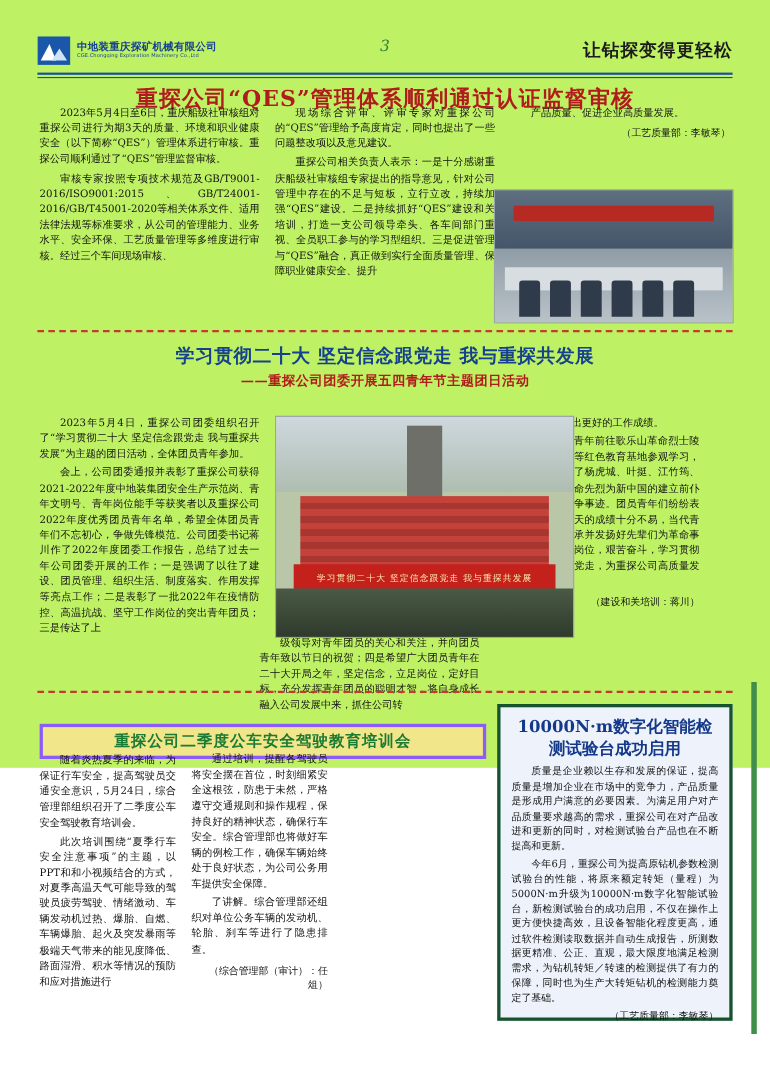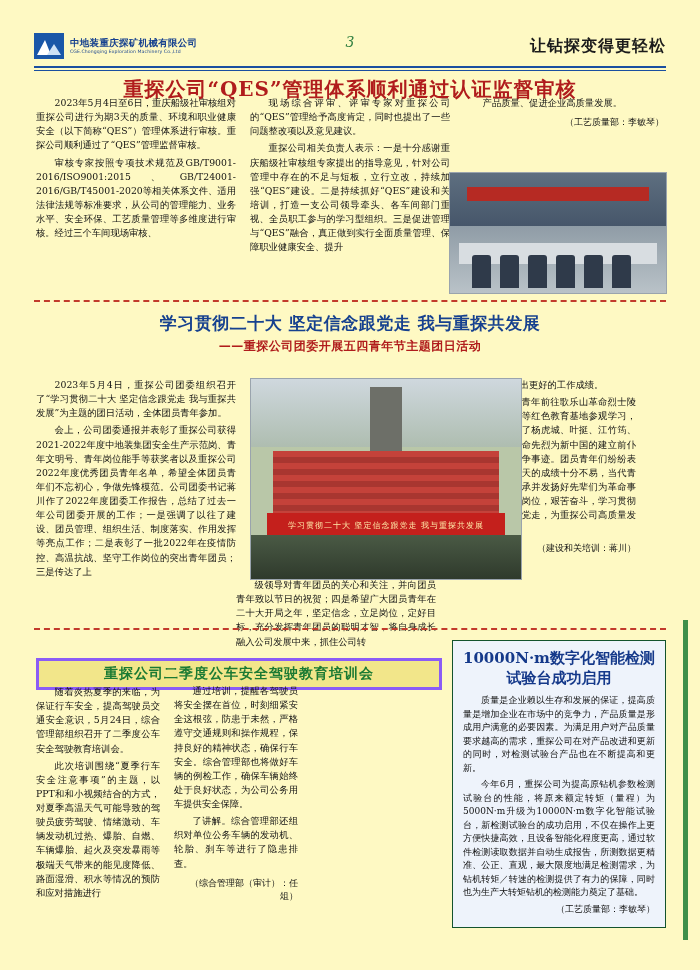--- a/index.html
+++ b/index.html
@@ -11,22 +11,22 @@
     width: 700px;
     height: 970px;
     font-family: "DejaVu Sans", "Liberation Sans", sans-serif;
     color: #111;
     position: relative;
     overflow: hidden;
   }
   .page {
     position: relative;
     width: 700px;
-    height: 970px;
-    background: #fef9c3;
+    height: 698px;
+    background: #bef264;
     box-sizing: border-box;
   }
   
   .masthead {
     position: absolute;
     left: 34px;
     top: 28px;
     width: 632px;
     height: 36px;
     display: flex;
@@ -253,21 +253,21 @@
   }
   .a3-col { width: 124px; }
   .a3-col p { margin: 0 0 3px 0; text-indent: 2em; }
   
   .box4 {
     position: absolute;
     left: 452px;
     top: 640px;
     width: 214px;
     height: 288px;
-    border: 1px solid #14532d;
+    border: 3px solid #14532d;
     background: #eef3fb;
     box-sizing: border-box;
     padding: 8px 10px;
   }
   .headline4 {
     text-align: center;
     font-family: "DejaVu Serif", "Liberation Serif", serif;
     font-weight: bold;
     font-size: 15px;
     color: #15398a;

